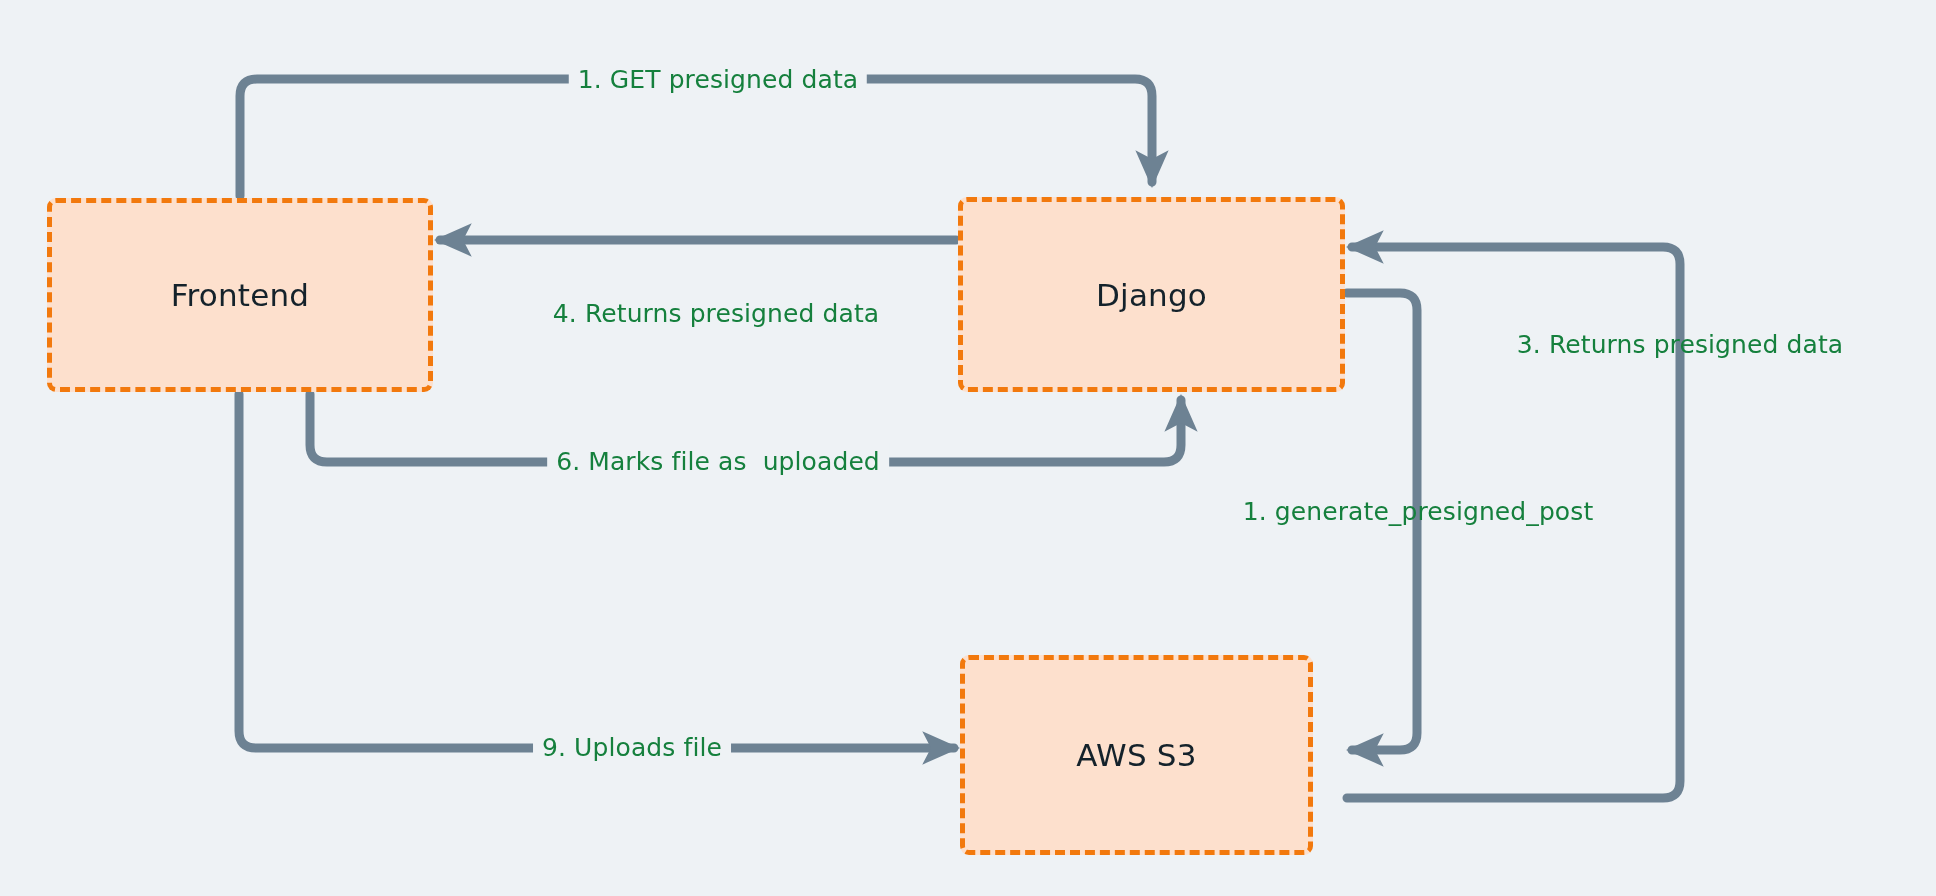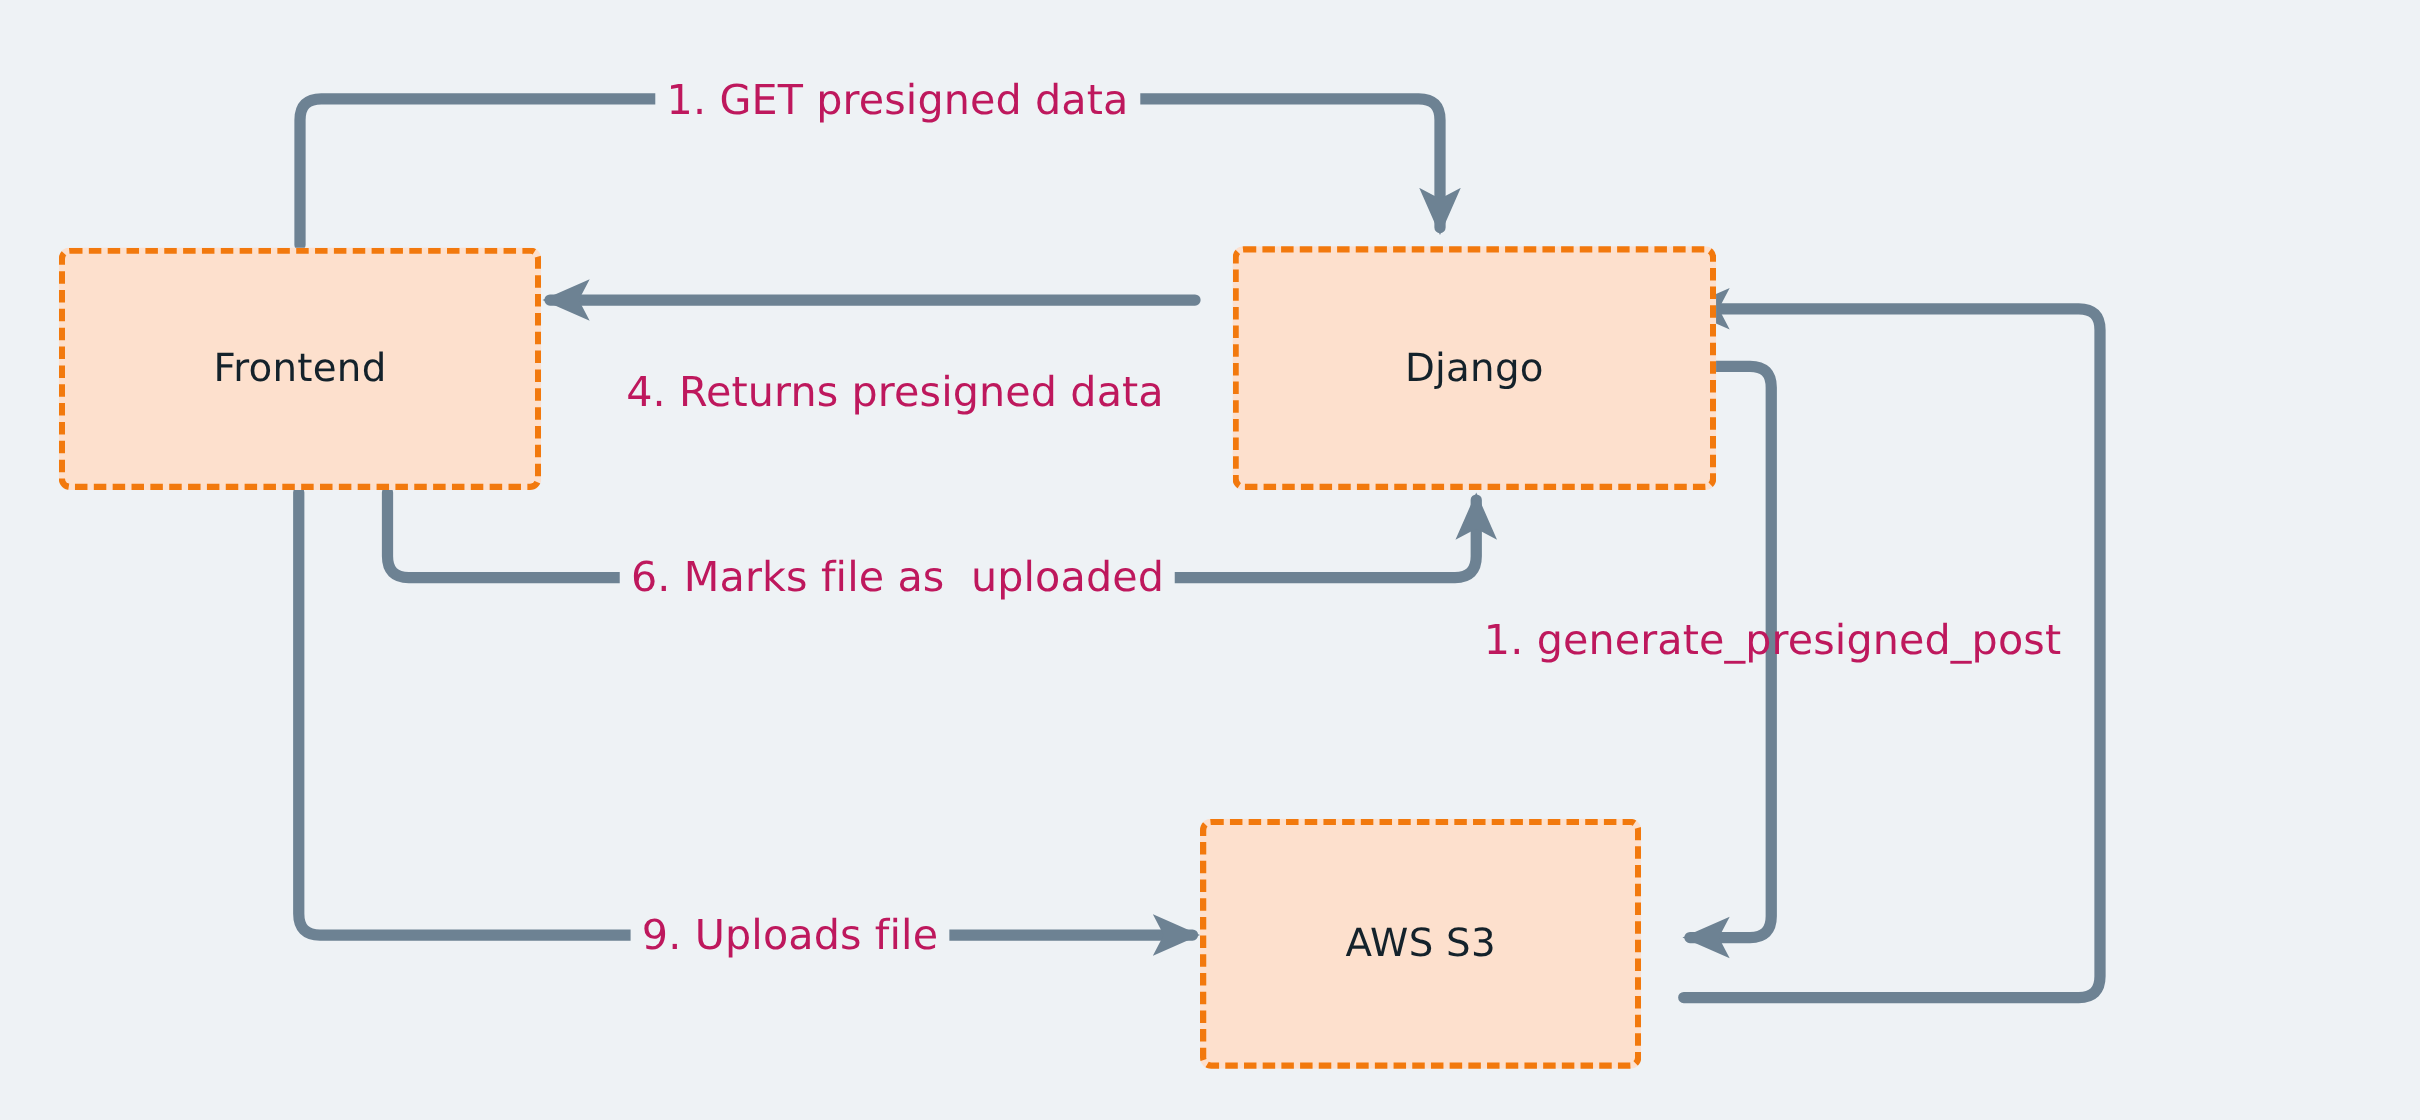--- a/index.html
+++ b/index.html
@@ -33,22 +33,22 @@
     text-align: right;
   }
   .node-label {
     font-size: 31px;
     color: #14222b;
     letter-spacing: 0.2px;
     white-space: pre;
   }
   .edge-label {
     position: absolute;
-    font-size: 33px;
-    color: #be185d;
+    font-size: 25px;
+    color: #15803d;
     letter-spacing: 0.1px;
     white-space: pre;
     background: #eef2f5;
     padding: 0 9px;
     line-height: 38px;
     transform: translate(-50%, -50%);
   }
   .edge-label.noplate { background: transparent; }
 </style>
 </head>
@@ -76,32 +76,33 @@
       <path d="M 239 394 L 239 731 Q 239 748 256 748 L 954 748" marker-end="url(#ah)"></path>
 
       <path d="M 310 394 L 310 445 Q 310 462 327 462 L 1164 462 Q 1181 462 1181 445 L 1181 400" marker-end="url(#ah)"></path>
     </g>
   </svg>
 
   <div class="node" style="left:47px; top:198px; width:386px; height:194px;">
     <span class="node-label">Frontend</span>
   </div>
 
-  <div class="node" style="left:958px; top:197px; width:387px; height:195px;margin-left:28px;">
+  <div class="node" style="left:958px; top:197px; width:387px; height:195px;">
     <span class="node-label">Django</span>
   </div>
 
   <div class="node" style="left:960px; top:655px; width:353px; height:200px;">
     <span class="node-label">AWS S3</span>
   </div>
 
   <div class="edge-label" style="left:718px; top:80px;">1. GET presigned data</div>
 
   <div class="edge-label noplate" style="left:1418px; top:512px;">1. generate_presigned_post</div>
 
+  <div class="edge-label noplate" style="left:1680px; top:345px;">3. Returns presigned data</div>
 
   <div class="edge-label" style="left:716px; top:294px;margin-top:20px;">4. Returns presigned data</div>
 
   <div class="edge-label" style="left:632px; top:748px;">9. Uploads file</div>
 
   <div class="edge-label" style="left:718px; top:462px;">6. Marks file as  uploaded</div>
 
 </div>
 
 </body></html>

